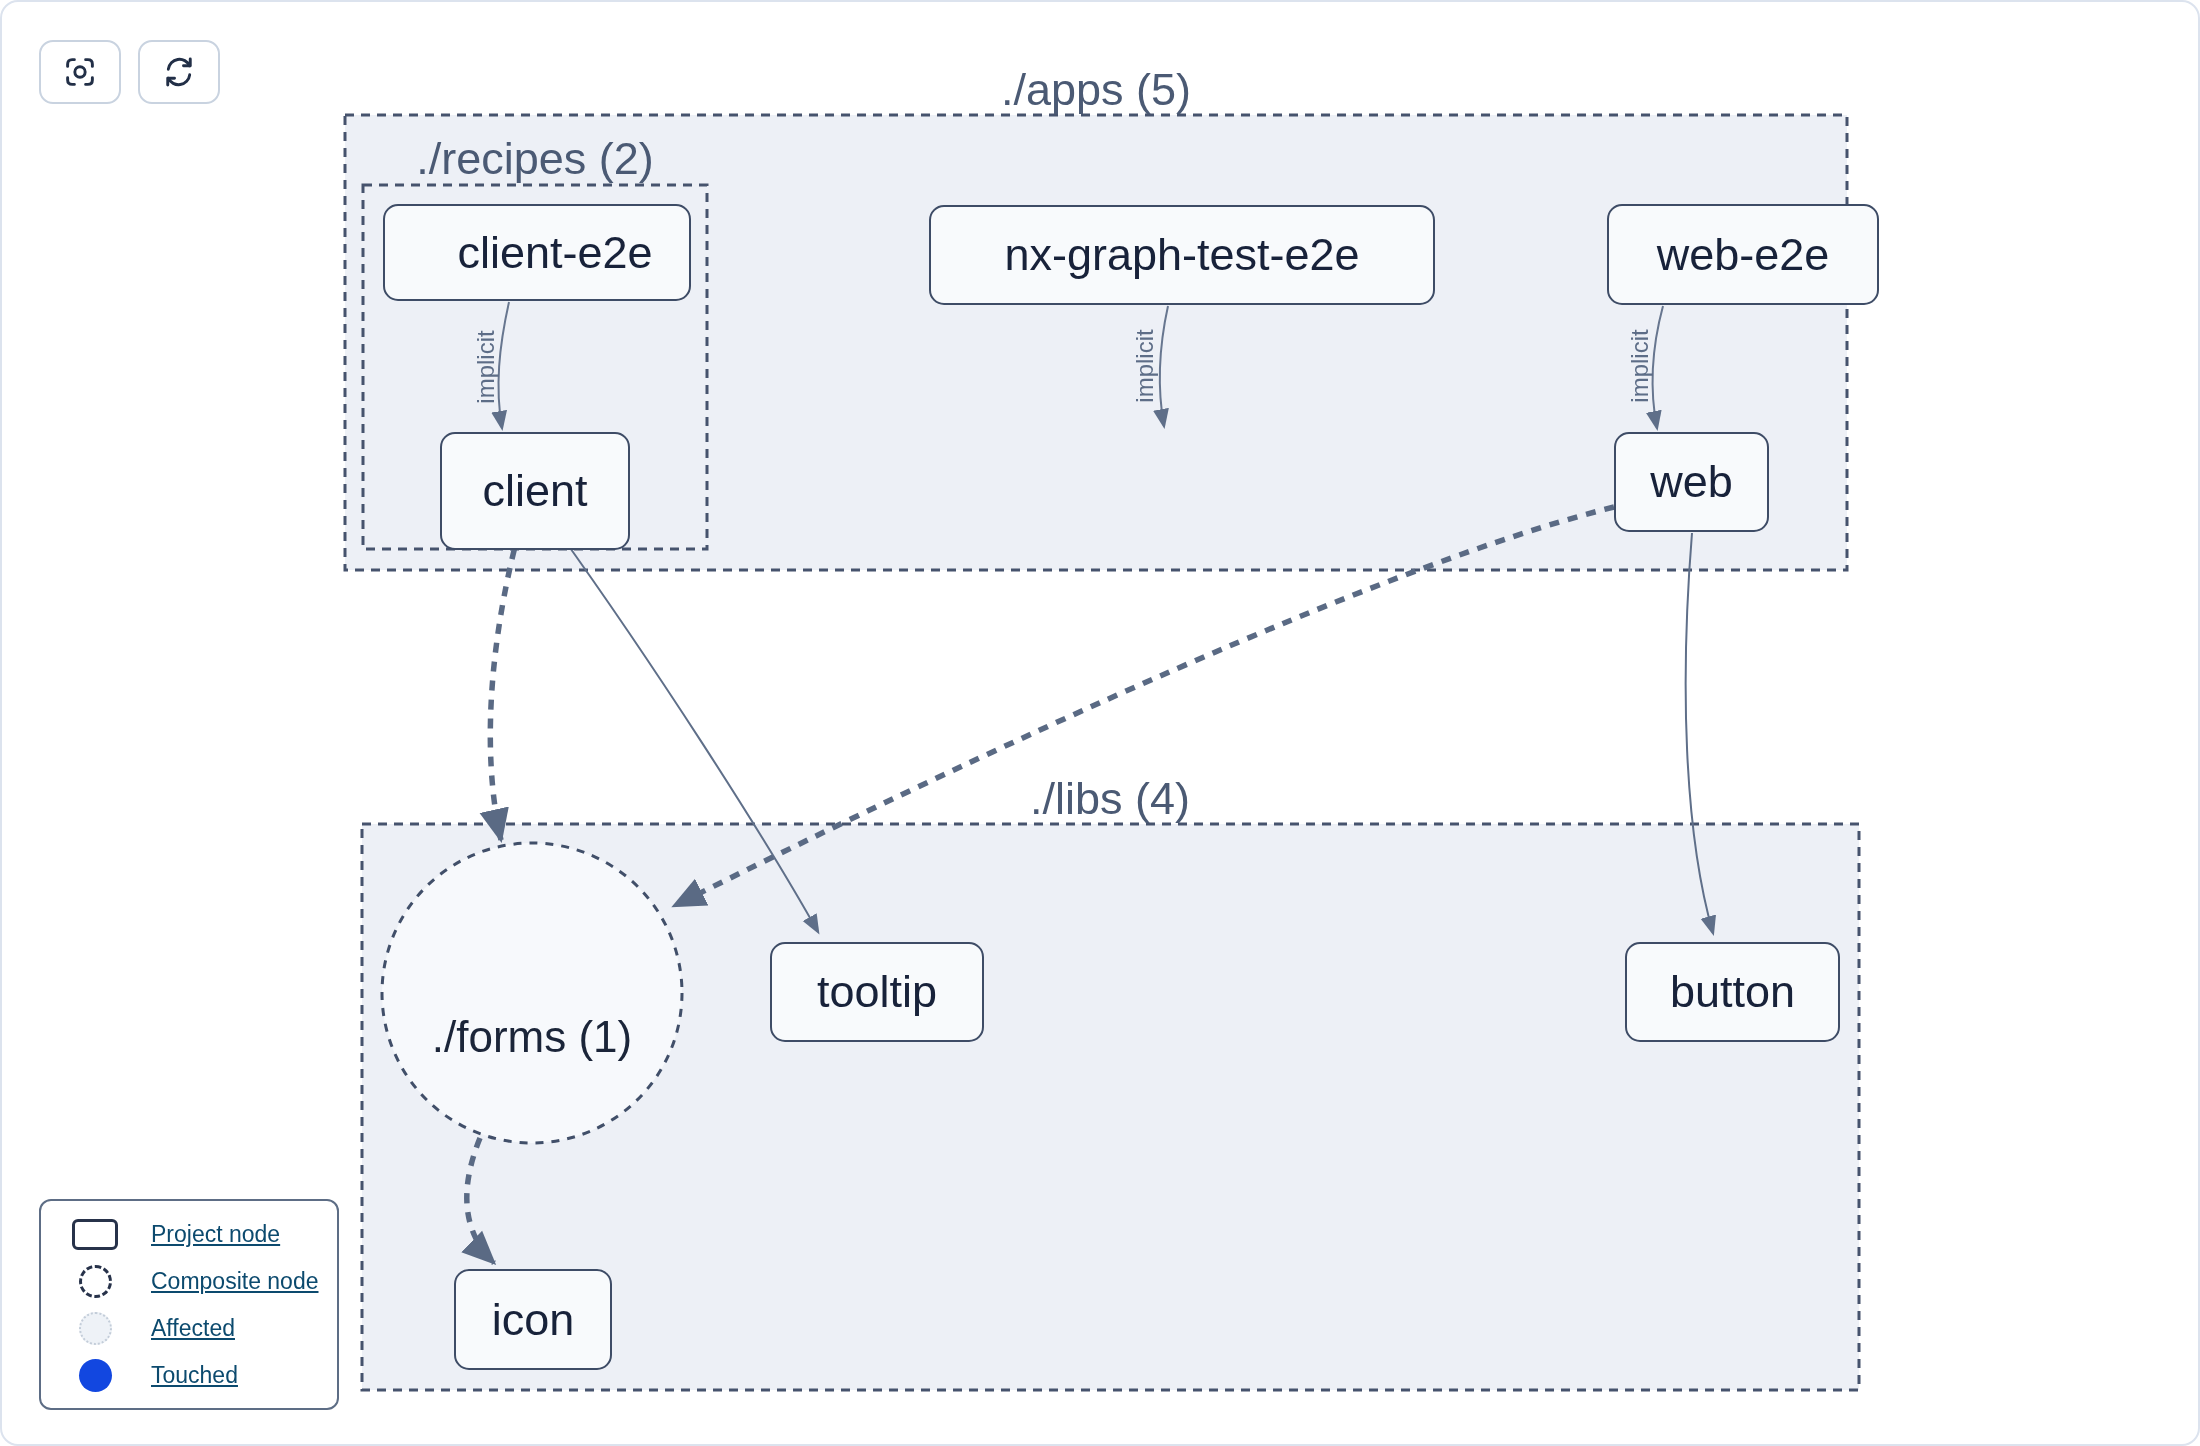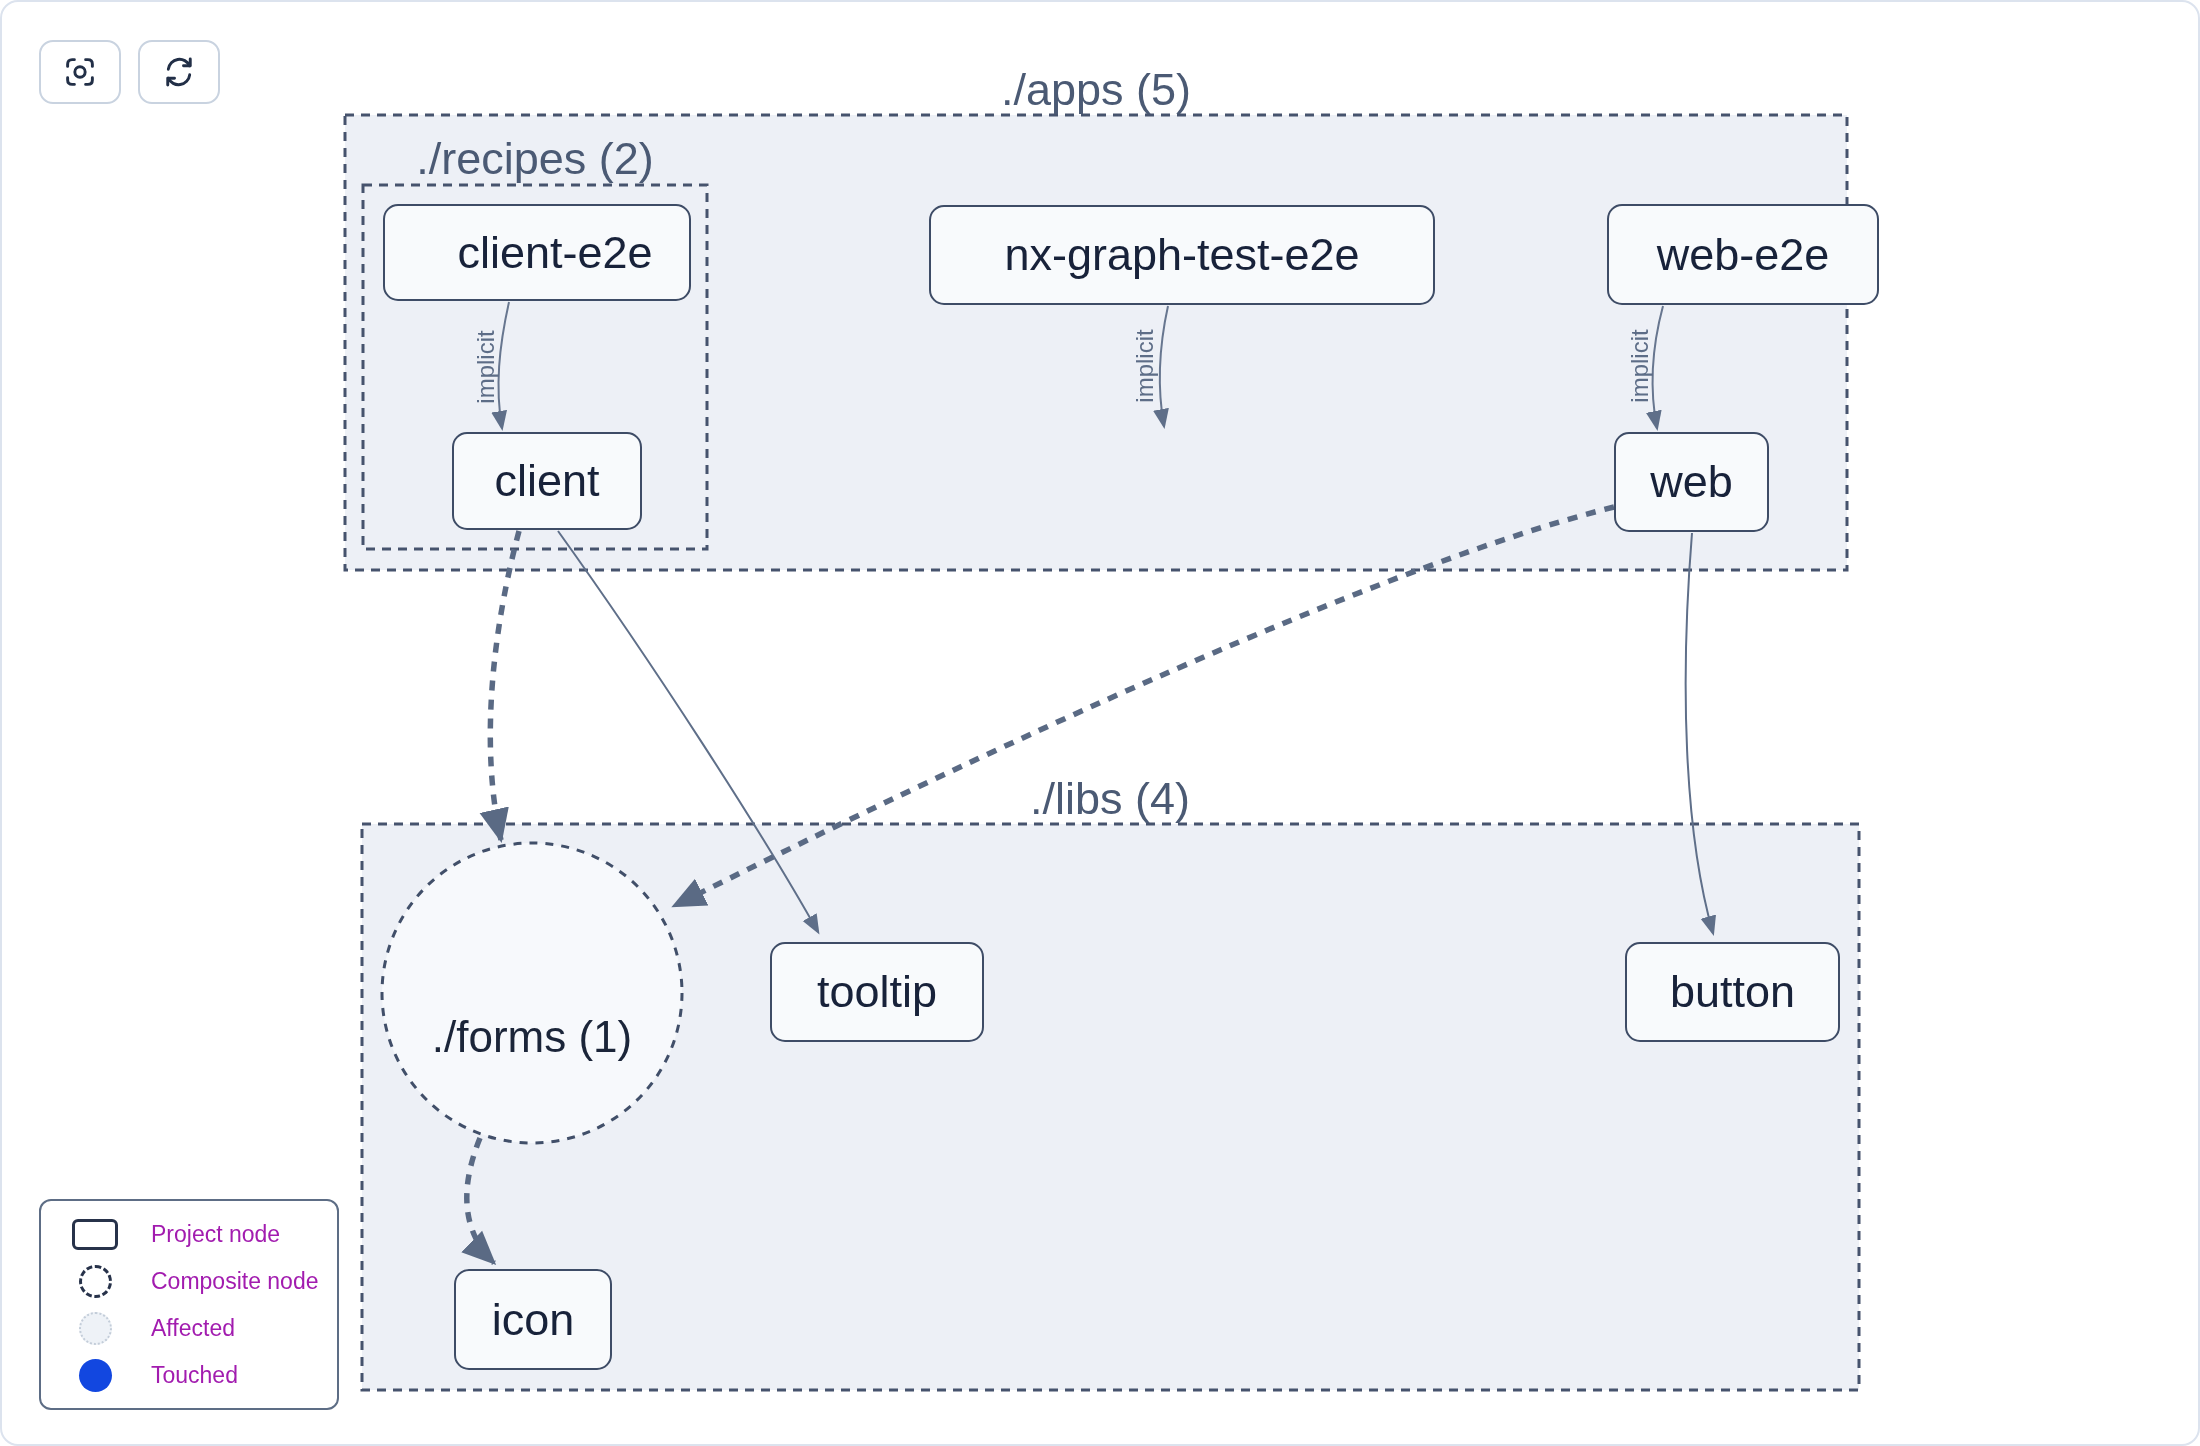--- a/index.html
+++ b/index.html
@@ -28,39 +28,39 @@
   
   .node{
     position:absolute;z-index:3;box-sizing:border-box;
     background:#f8fafc;border:2px solid #3e4c66;border-radius:15px;
     display:flex;align-items:center;justify-content:center;
     font-size:45px;color:#18223a;cursor:pointer;white-space:nowrap;
   }
   .n-client-e2e{left:381px;top:202px;width:308px;height:97px;padding-left:36px;}
   .n-nx-graph-test-e2e{left:927px;top:203px;width:506px;height:100px;}
   .n-web-e2e{left:1605px;top:202px;width:272px;height:101px;}
-  .n-client{left:438px;top:430px;width:190px;height:98px;margin-left:12px;}
+  .n-client{left:438px;top:430px;width:190px;height:118px;}
   .n-nx-graph-test{left:1010px;top:428px;width:371px;height:100px;}
   .n-web{left:1612px;top:430px;width:155px;height:100px;}
   .n-tooltip{left:768px;top:940px;width:214px;height:100px;}
   .n-button{left:1623px;top:940px;width:215px;height:100px;}
   .n-icon{left:452px;top:1267px;width:158px;height:101px;}
   
   .composite-label{
     position:absolute;left:530px;top:991px;transform:translate(-50%,-50%);
     z-index:3;font-size:44px;color:#1b2539;white-space:nowrap;cursor:pointer;margin-top:44px;
   }
   
   .legend{
     position:absolute;left:37px;top:1197px;width:300px;height:211px;box-sizing:border-box;
     z-index:5;background:#ffffff;border:2px solid #5d6d85;border-radius:12px;
     display:flex;flex-direction:column;justify-content:center;gap:14px;padding:10px 0 10px 24px;
   }
   .legend-row{display:flex;align-items:center;gap:26px;height:33px;}
-  .legend-label{font-size:23px;color:#a21caf;}
+  .legend-label{font-size:23px;color:#0c4a6e;text-decoration:underline;}
   .sw{flex:0 0 auto;box-sizing:border-box;}
   .sw-wrap{width:60px;display:flex;justify-content:center;}
   .sw-rect{width:46px;height:31px;border:3px solid #27324a;border-radius:6px;background:#ffffff;}
   .sw-circle-dashed{width:33px;height:33px;border:3px dashed #27324a;border-radius:50%;background:#ffffff;}
   .sw-circle-affected{width:33px;height:33px;border:2px dotted #c3cdd9;border-radius:50%;background:#eef2f7;}
   .sw-circle-touched{width:33px;height:33px;border-radius:50%;background:#1247e0;}
 </style>
 </head>
 <body>
 

